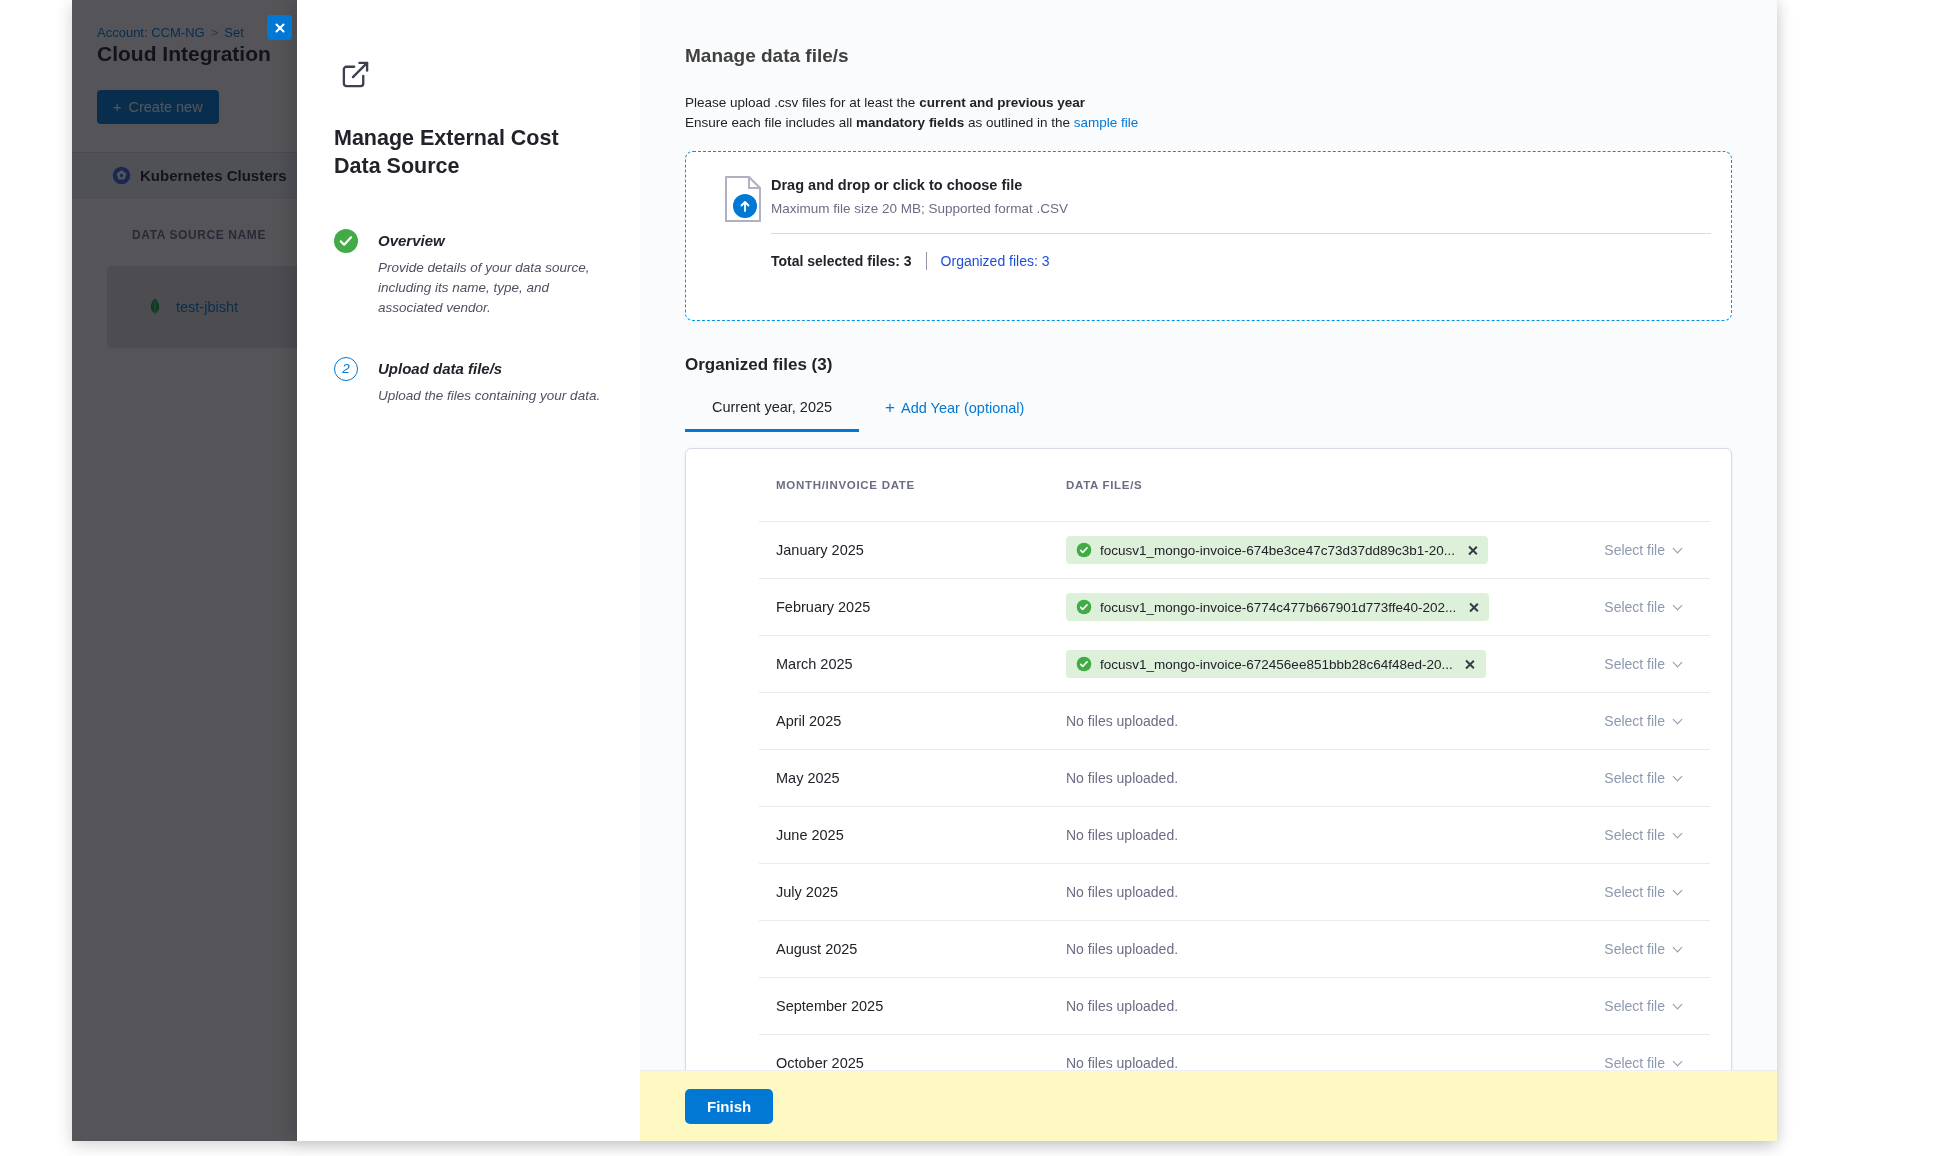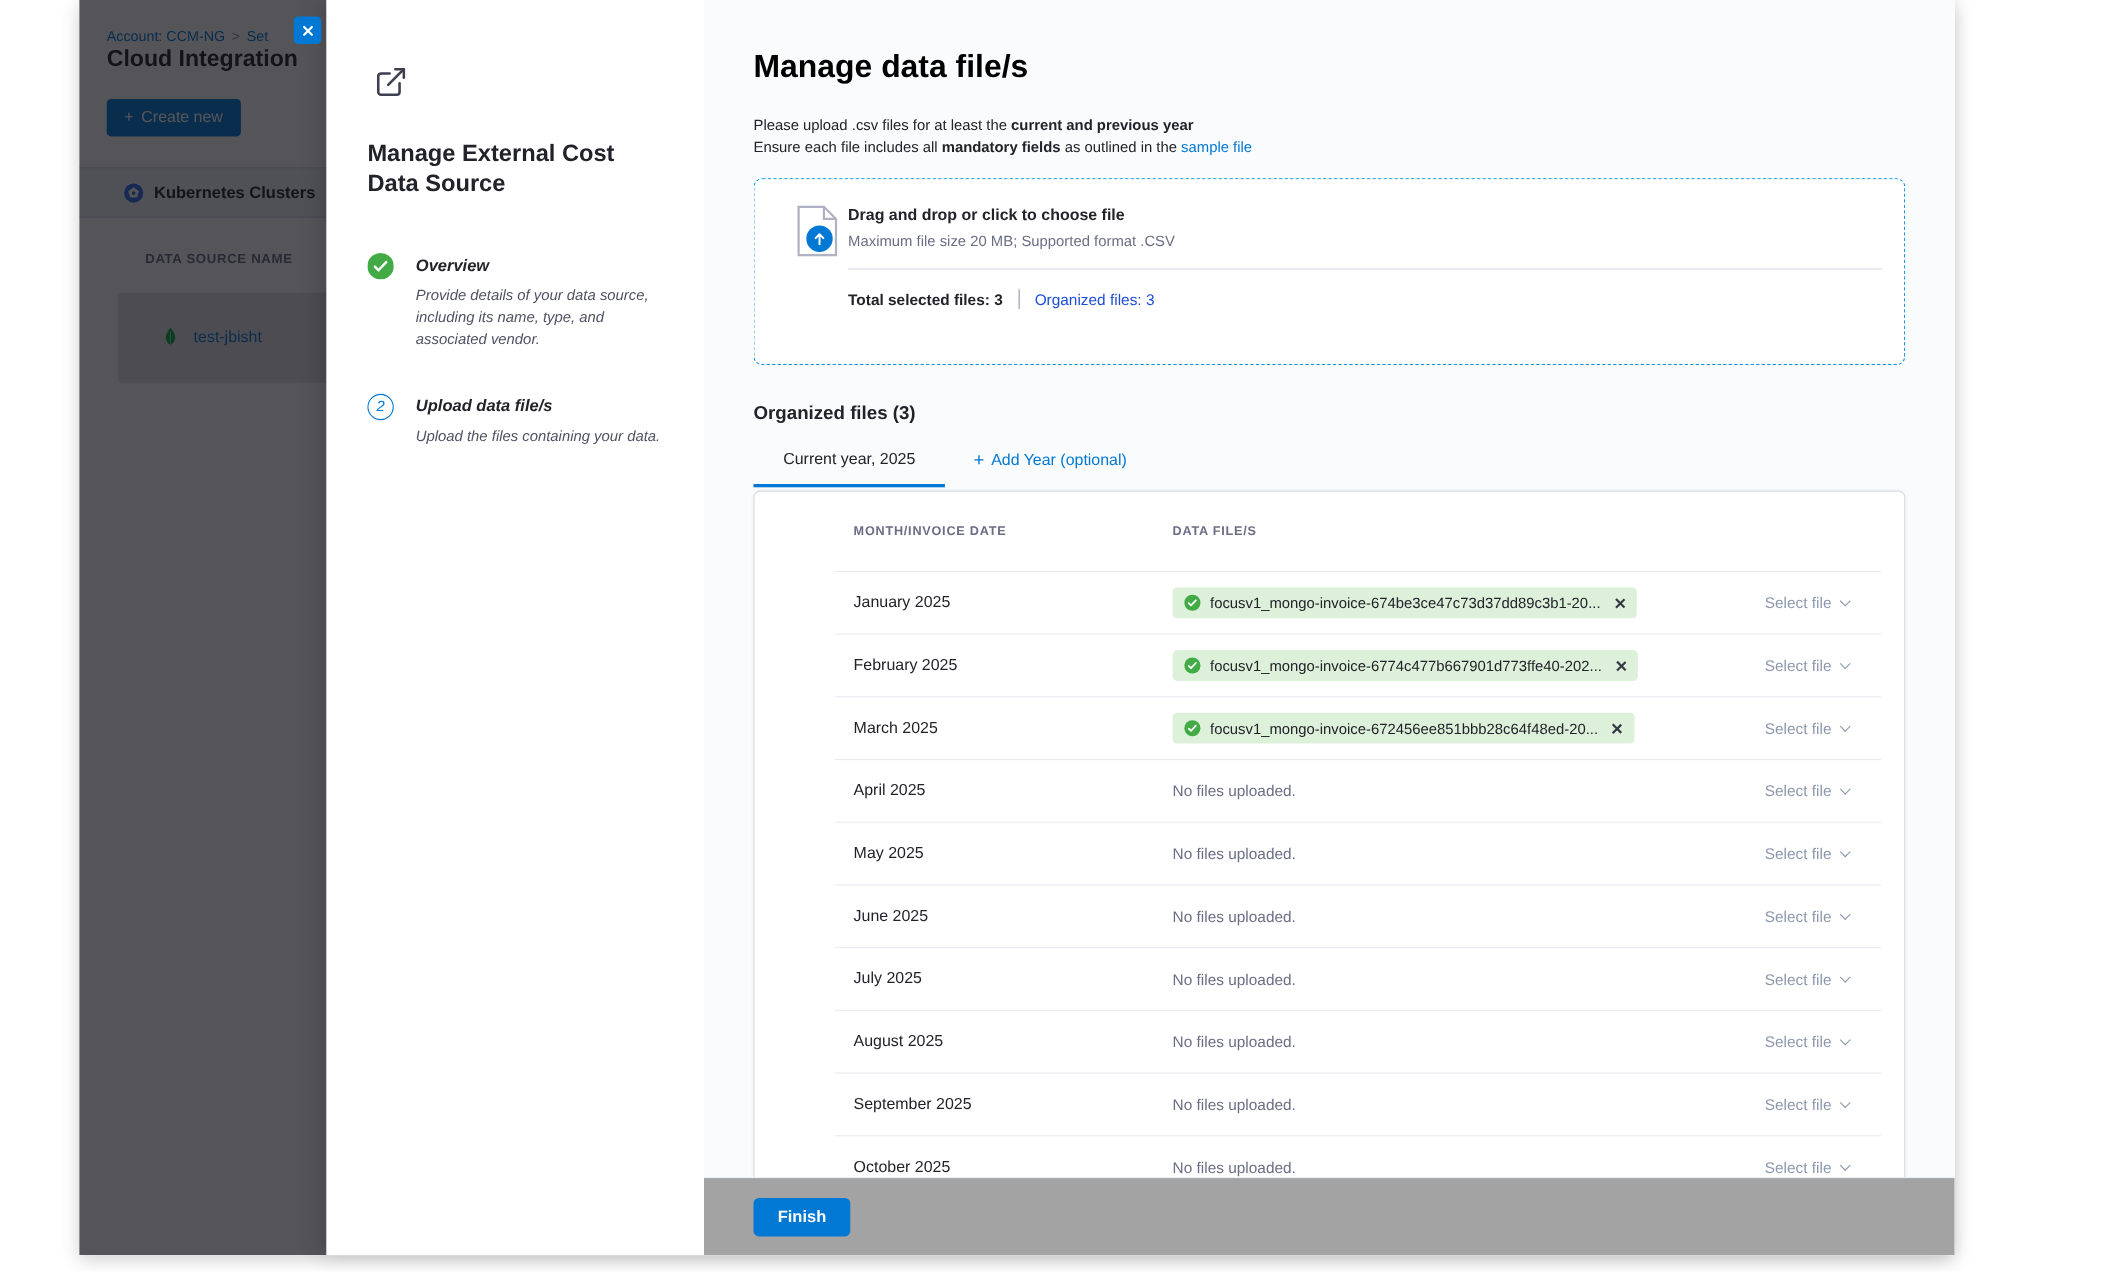--- a/index.html
+++ b/index.html
@@ -59,21 +59,21 @@
   .step-num { width: 24px; height: 24px; border: 1.6px solid #0278d5; border-radius: 50%;
     color: #0278d5; font-size: 13.5px; font-weight: 500; display: flex; align-items: center;
     justify-content: center; background: #fff; }
   .step-body { max-width: 232px; }
   .step-label { font-size: 15px; font-weight: 700; color: #22222a; padding-top: 3px; }
   .step-desc { margin-top: 9px; font-size: 13.5px; line-height: 1.5; color: #4f5162; }
 
   
   .main { flex: 1; position: relative; background: #fafbfc; overflow: hidden; }
   .main-scroll { padding: 45px 45px 0 45px; }
-  .main-title { font-size: 29px; font-weight: 700; color: #000000; }
+  .main-title { font-size: 19px; font-weight: 700; color: #404040; }
   .intro { margin-top: 26px; font-size: 13.5px; line-height: 20px; color: #22222a; }
   .intro b { font-weight: 700; }
   .link { color: #0278d5; text-decoration: none; cursor: pointer; }
 
   .dropzone { position: relative; margin-top: 18px; height: 170px; background: #fff;
     border: 1px dashed #0292e4; border-radius: 8px; cursor: pointer; }
   .dz-icon { position: absolute; left: 37px; top: 23px; width: 44px; height: 52px; }
   .dz-circle { position: absolute; left: 10px; top: 19px; width: 24px; height: 24px;
     border-radius: 50%; background: #0278d5; display: flex; align-items: center;
     justify-content: center; }
@@ -88,21 +88,21 @@
 
   .org-heading { margin-top: 34px; font-size: 17px; font-weight: 700; color: #22222a; }
 
   .tabs { margin-top: 24px; display: flex; align-items: flex-start; }
   .tab { padding: 0 27px 14px 27px; font-size: 14.5px; color: #22222a; cursor: pointer; }
   .tab.active { border-bottom: 3px solid #0278d5; font-weight: 500; }
   .add-year { margin-left: 26px; display: inline-flex; align-items: center; gap: 6px;
     color: #0278d5; font-size: 14.5px; font-weight: 500; cursor: pointer; }
   .add-year .plus { font-size: 17px; font-weight: 400; line-height: 1; }
 
-  .card { margin-top: 3px; background: #fff; border: 1px solid #d9dae6; border-radius: 6px;
+  .card { margin-top: 16px; background: #fff; border: 1px solid #d9dae6; border-radius: 6px;
     height: 635px; overflow: hidden; box-shadow: 0 1px 4px rgba(40,41,61,0.05); padding-left: 46px; }
   .thead { display: flex; align-items: center; height: 72px; padding: 0 50px 0 44px; }
   .th { font-size: 11.5px; font-weight: 700; color: #6b6d85; letter-spacing: 0.7px; }
   .th-month { width: 290px; }
   .th-files { flex: 1; }
   .trow { display: flex; align-items: center; height: 57px; margin: 0 21px 0 27px;
     padding: 0 29px 0 17px; border-top: 1px solid #e8eaf2; }
   .cell-month { width: 290px; font-size: 14.5px; color: #22222a; flex: none; }
   .cell-files { flex: 1; min-width: 0; display: flex; }
   .no-files { font-size: 14px; color: #6b6d85; }
@@ -114,21 +114,21 @@
   .x-small { position: relative; width: 11px; height: 11px; display: inline-block; }
   .x-small::before, .x-small::after { content: ""; position: absolute; left: 4.7px; top: 0;
     width: 1.6px; height: 11px; background: #383946; }
   .x-small::before { transform: rotate(45deg); }
   .x-small::after { transform: rotate(-45deg); }
   .cell-select { margin-left: auto; display: flex; align-items: center; color: #8c99ad;
     font-size: 14px; cursor: pointer; flex: none; }
   .chev { display: inline-block; width: 7px; height: 7px; border-right: 1.7px solid currentColor;
     border-bottom: 1.7px solid currentColor; transform: rotate(45deg); margin: -4px 0 0 9px; }
 
-  .footer { position: absolute; left: 0; right: 0; bottom: 0; height: 70px; background: #a3a3a3;
+  .footer { position: absolute; left: 0; right: 0; bottom: 0; height: 70px; background: #fef9c3;
     display: flex; align-items: center; padding-left: 45px; box-shadow: 0 -1px 0 #eceef5; }
   .finish { background: #0278d5; color: #fff; border: none; border-radius: 5px;
     font-size: 15px; font-weight: 600; padding: 9px 22px; cursor: pointer; font-family: inherit; }
 </style>
 </head>
 <body>
 
 <div class="screen">
   <div class="app">
 

